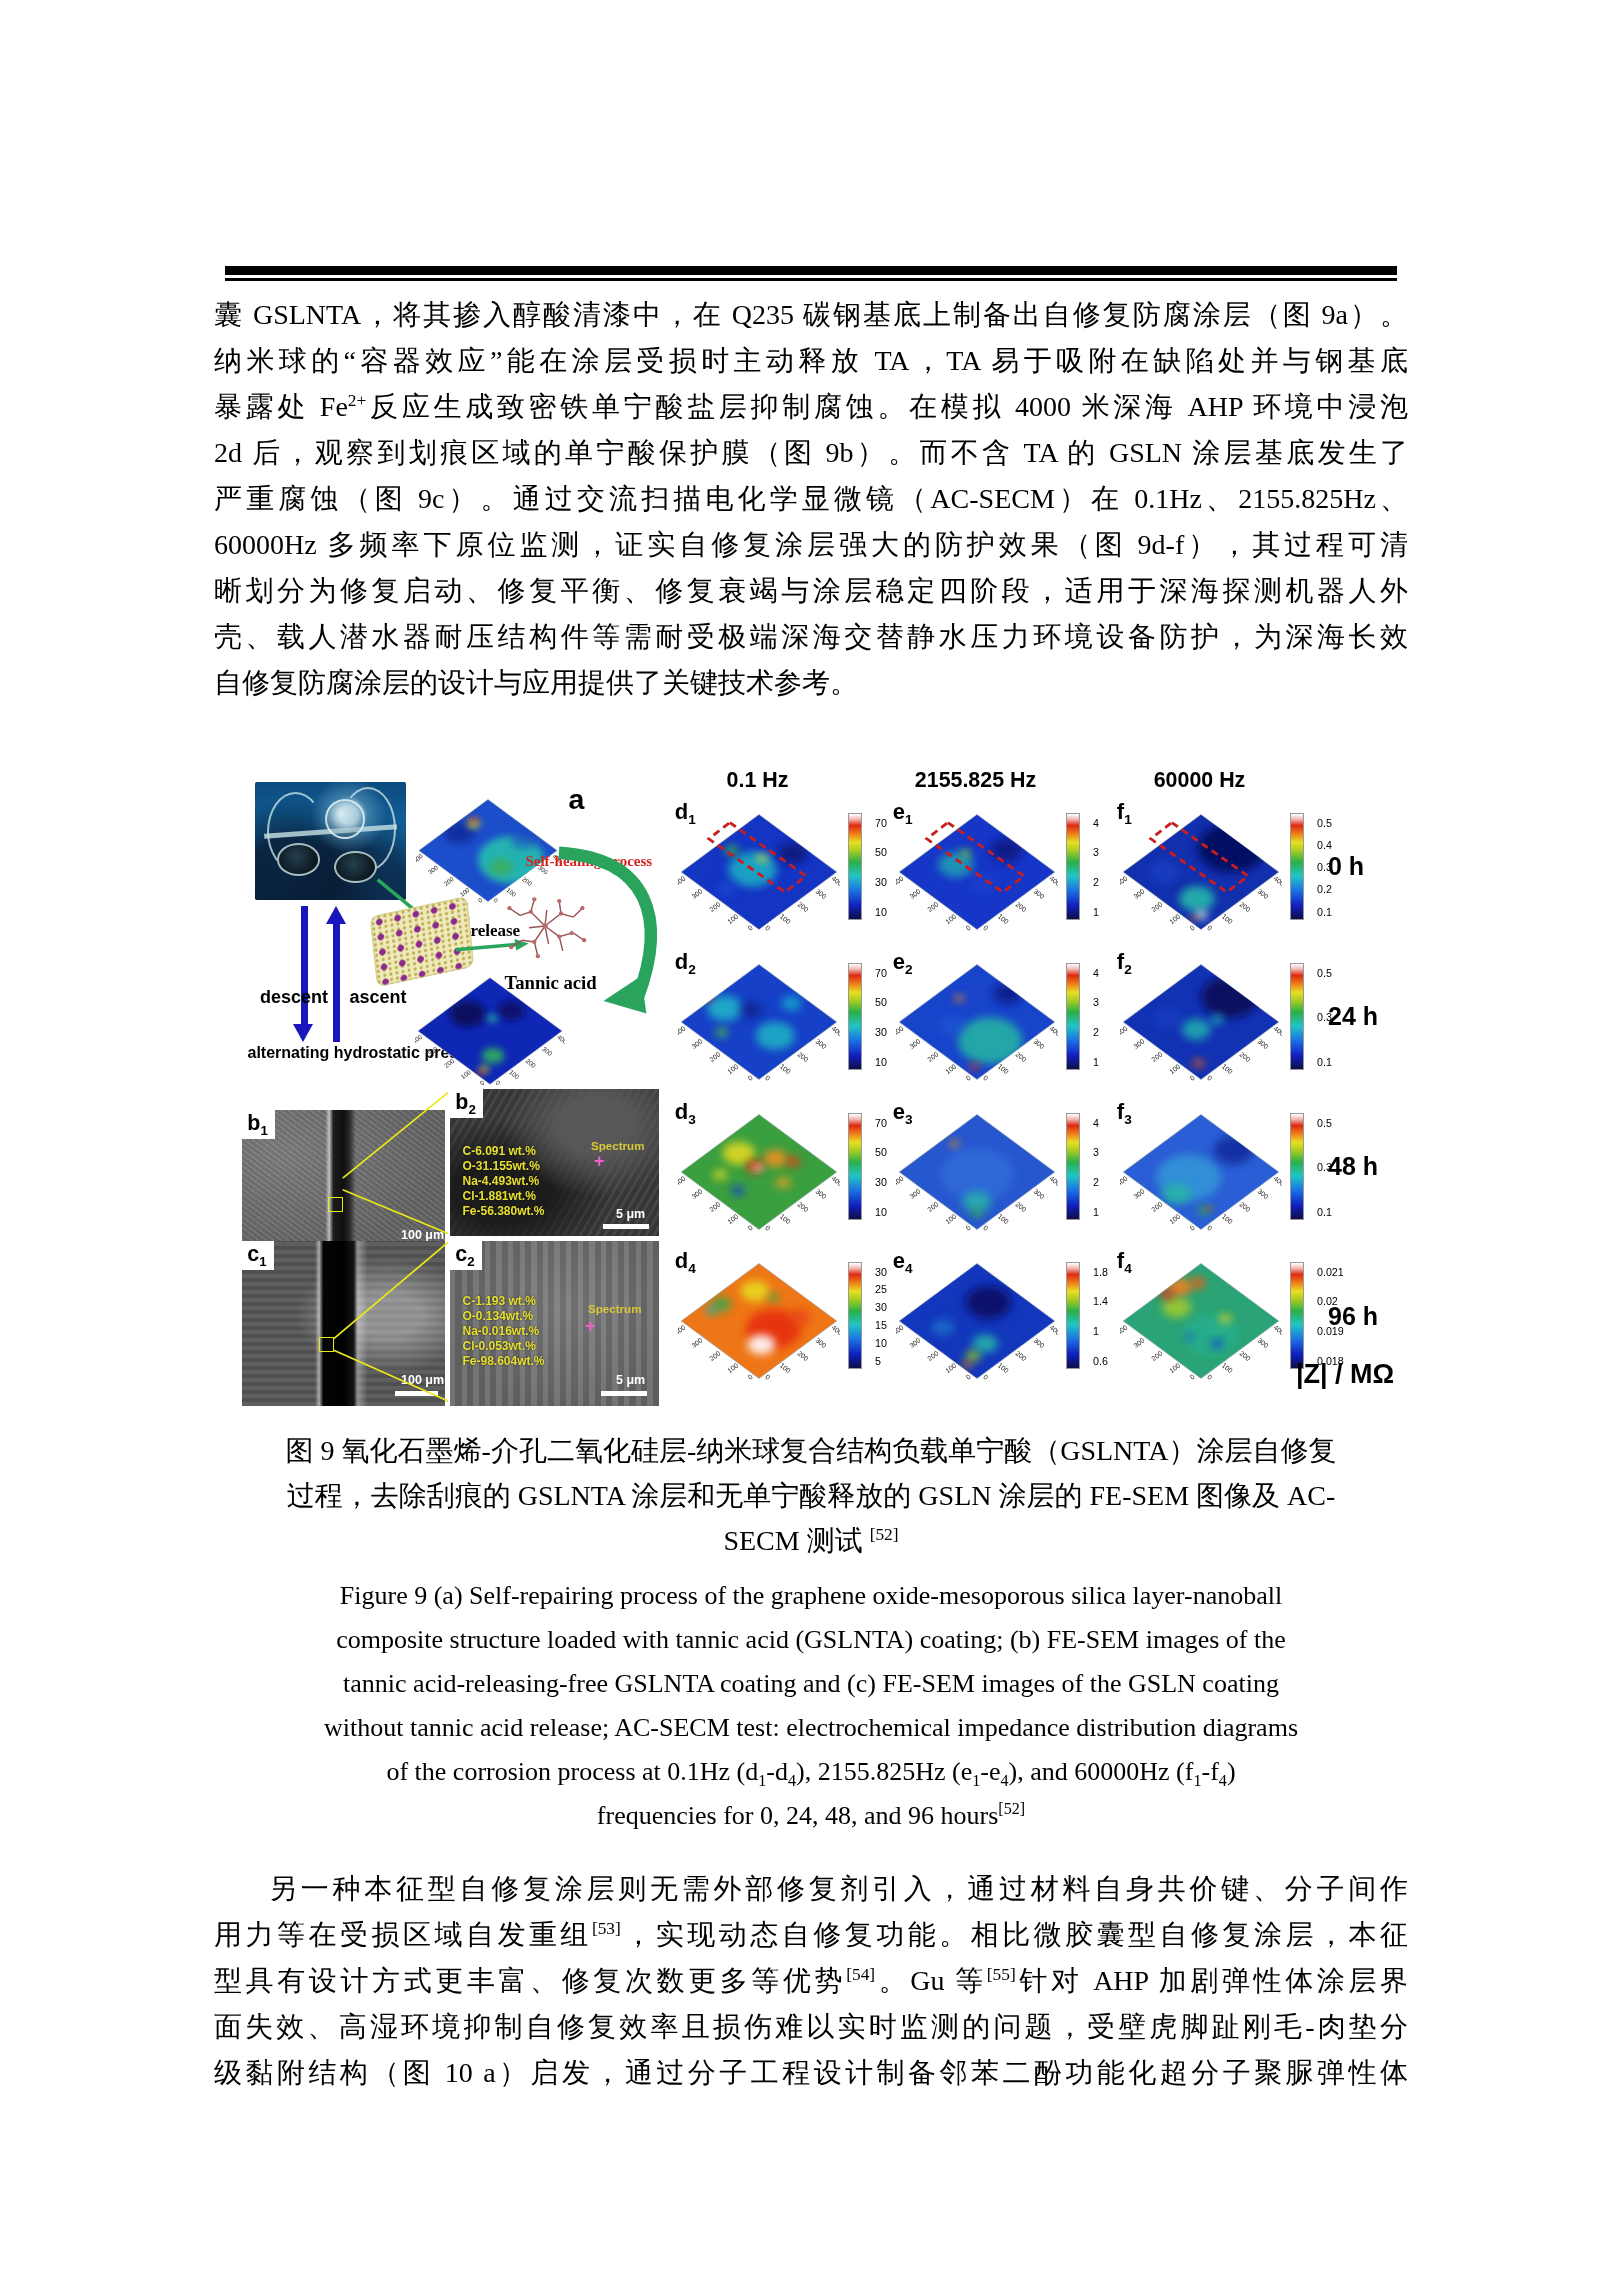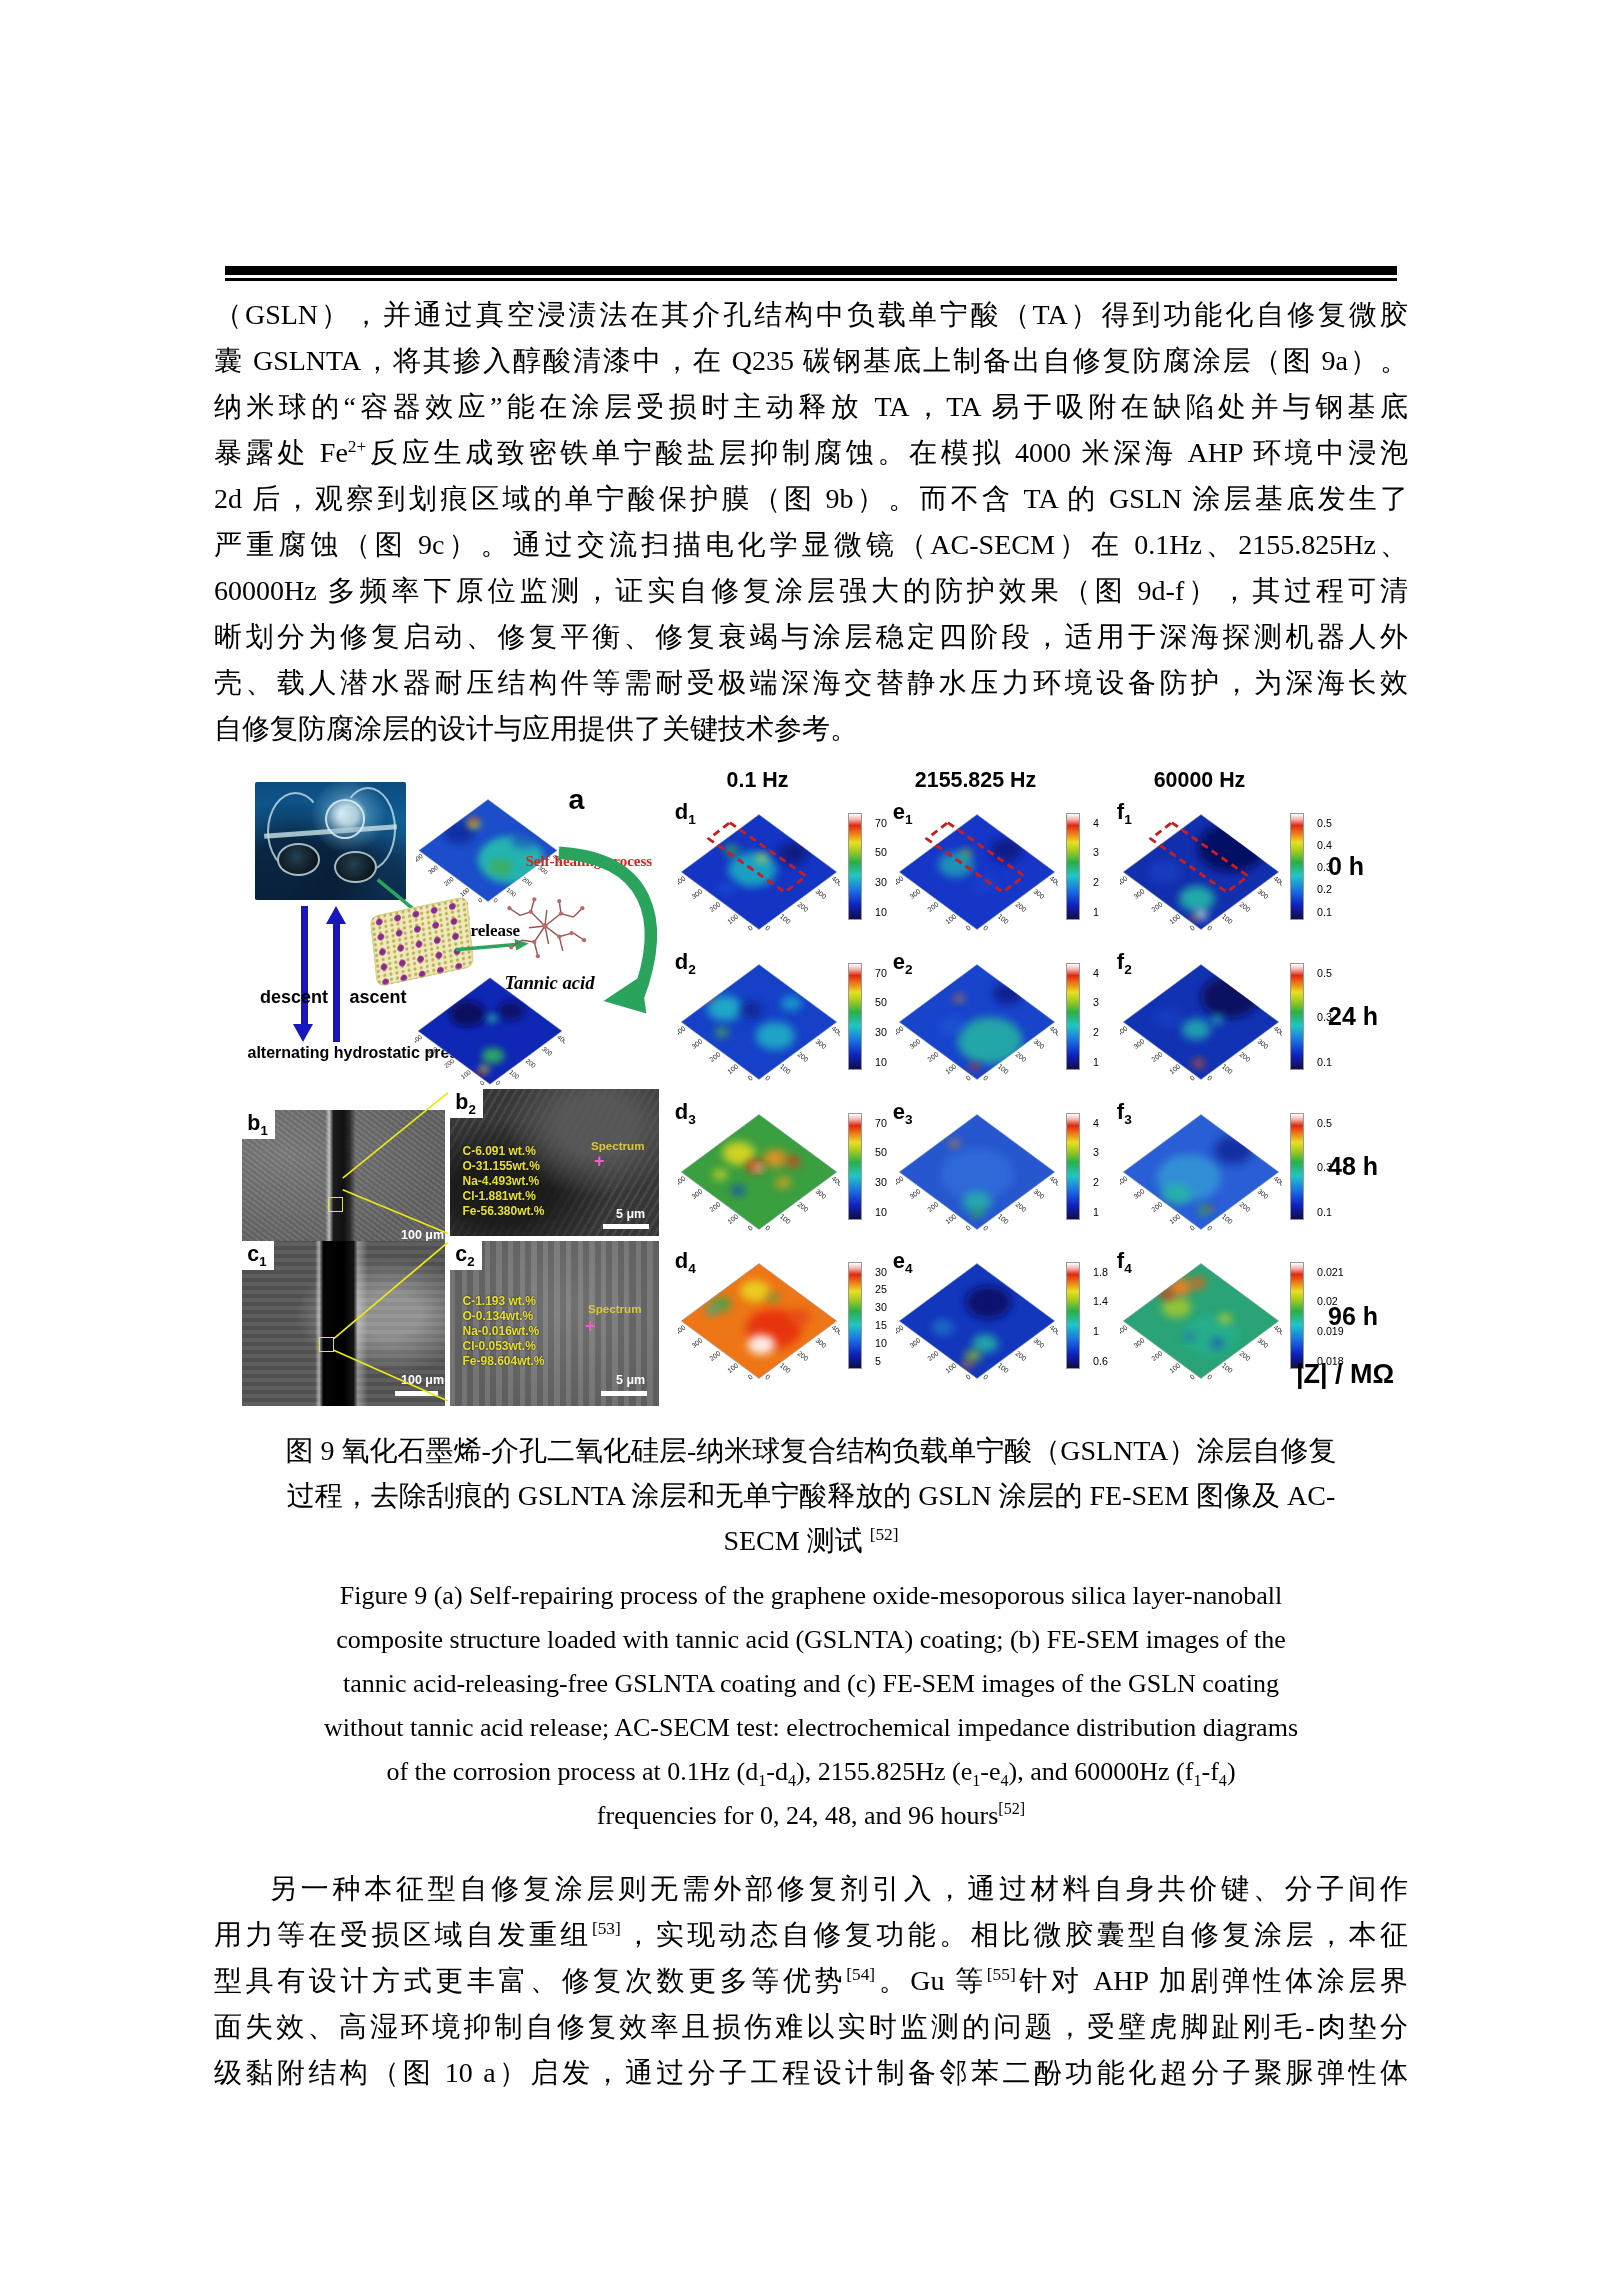--- a/index.html
+++ b/index.html
@@ -47,21 +47,21 @@
   .tri-down{border-left:10.7px solid transparent;border-right:10.7px solid transparent;border-top:18px solid #1717bd;}
   .tri-up{border-left:10.7px solid transparent;border-right:10.7px solid transparent;border-bottom:18px solid #1717bd;}
   .small-cap{font-weight:bold;font-size:18px;}
   .ahp-label{font-weight:bold;font-size:16px;white-space:nowrap;}
   .sheet{left:132px;top:135px;width:100px;height:71px;transform:rotate(-12deg) skewX(-6deg);
      border-radius:9px;background-color:#efeabd;
      background-image:radial-gradient(circle, #8a2a8a 2.9px, rgba(138,42,138,0) 3.7px),
                       radial-gradient(circle, rgba(176,156,44,.75) 1.2px, rgba(176,156,44,0) 2px);
      background-size:18.7px 15px, 6.2px 5.3px;box-shadow:0 0 0 1.8px rgba(200,190,120,.5) inset;}
   .release-label{font-weight:bold;font-size:17px;}
-  .tannic-label{font-weight:bold;font-size:18.7px;font-style:italic;}
+  .tannic-label{font-weight:bold;font-size:18.7px;}
   .healing-label{font-weight:bold;font-size:15px;color:#d42420;white-space:nowrap;}
   .surfwrap{position:absolute;}
   
   .sem{overflow:hidden;}
   .sem-b1{background:
      linear-gradient(90deg, rgba(0,0,0,0) 41%, rgba(255,255,255,.55) 43%, #1c1c1c 45%, #101010 50%, #2a2a2a 53%, rgba(0,0,0,0) 56%),
      repeating-linear-gradient(37deg, rgba(255,255,255,.07) 0 1.8px, rgba(0,0,0,.06) 1.8px 4.5px),
      radial-gradient(ellipse at 20% 30%, #7c7c7c, #636363 70%),#6b6b6b;}
   .sem-b2{background:
      radial-gradient(ellipse at 70% 25%, rgba(90,90,90,.9) 0 18%, rgba(40,40,40,0) 45%),
@@ -96,21 +96,20 @@
 </style>
 </head>
 <body>
 
 <div class="page">
 
   <div class="abs rule rule-thick"></div>
   <div class="abs rule rule-thin"></div>
 
   <div id="para1" class="abs para" style="top:292px;">
-      <div class="pline">（GSLN），并通过真空浸渍法在其介孔结构中负载单宁酸（TA）得到功能化自修复微胶</div>
       <div class="pline">囊 GSLNTA，将其掺入醇酸清漆中，在 Q235 碳钢基底上制备出自修复防腐涂层（图 9a）。</div>
       <div class="pline">纳米球的“容器效应”能在涂层受损时主动释放 TA，TA 易于吸附在缺陷处并与钢基底</div>
       <div class="pline">暴露处 Fe<sup>2+</sup>反应生成致密铁单宁酸盐层抑制腐蚀。在模拟 4000 米深海 AHP 环境中浸泡</div>
       <div class="pline">2d 后，观察到划痕区域的单宁酸保护膜（图 9b）。而不含 TA 的 GSLN 涂层基底发生了</div>
       <div class="pline">严重腐蚀（图 9c）。通过交流扫描电化学显微镜（AC-SECM）在 0.1Hz、2155.825Hz、</div>
       <div class="pline">60000Hz 多频率下原位监测，证实自修复涂层强大的防护效果（图 9d-f），其过程可清</div>
       <div class="pline">晰划分为修复启动、修复平衡、修复衰竭与涂层稳定四阶段，适用于深海探测机器人外</div>
       <div class="pline">壳、载人潜水器耐压结构件等需耐受极端深海交替静水压力环境设备防护，为深海长效</div>
       <div class="pline lastline">自修复防腐涂层的设计与应用提供了关键技术参考。</div>
     </div>

